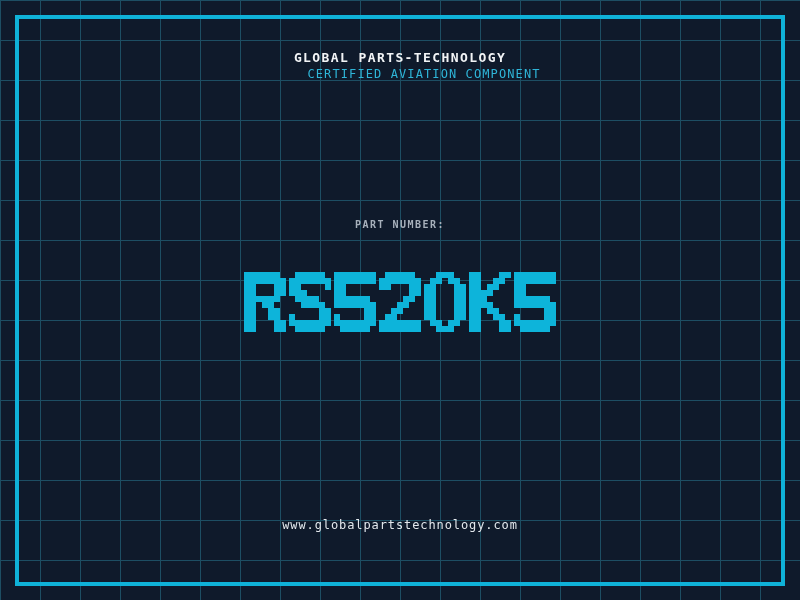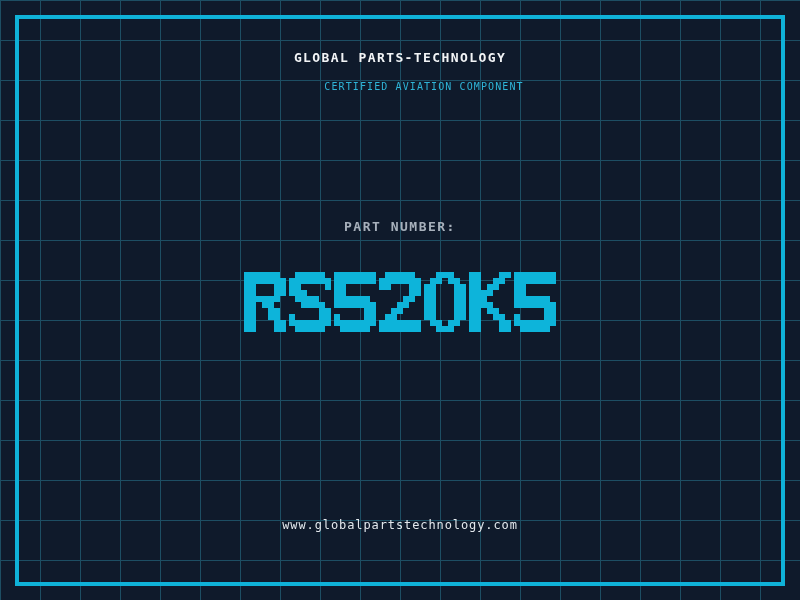--- a/index.html
+++ b/index.html
@@ -32,29 +32,29 @@
     white-space: pre;
   }
   .company-name {
     top: 50px;
     font-size: 13px;
     font-weight: bold;
     letter-spacing: 1.4px;
     color: var(--title-white, #f2f4f6);
   }
   .certification {
-    top: 81px;
-    font-size: 10px;
+    top: 67px;
+    font-size: 12px;
     letter-spacing: 1.1px;
     color: var(--subtitle-cyan, #2fb5d8);
     margin-left: 48px;
   }
   .part-label {
     top: 219px;
-    font-size: 13px;
+    font-size: 10px;
     font-weight: bold;
     letter-spacing: 1.5px;
     color: var(--label-grey, #a7b0bb);
   }
   .part-number-display {
     position: absolute;
     top: 272px;
     left: 50%;
     transform: translateX(-50%);
     line-height: 0;

